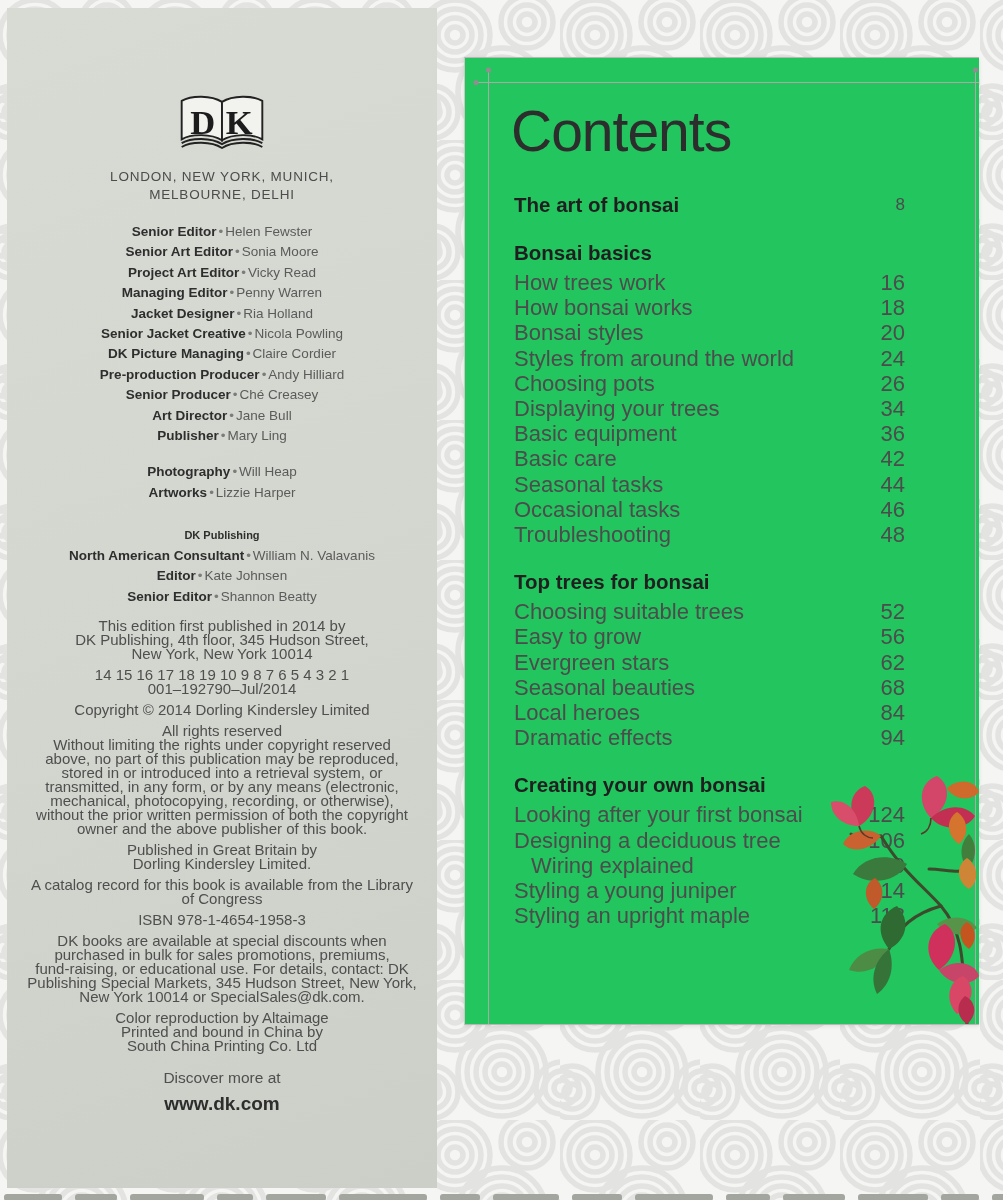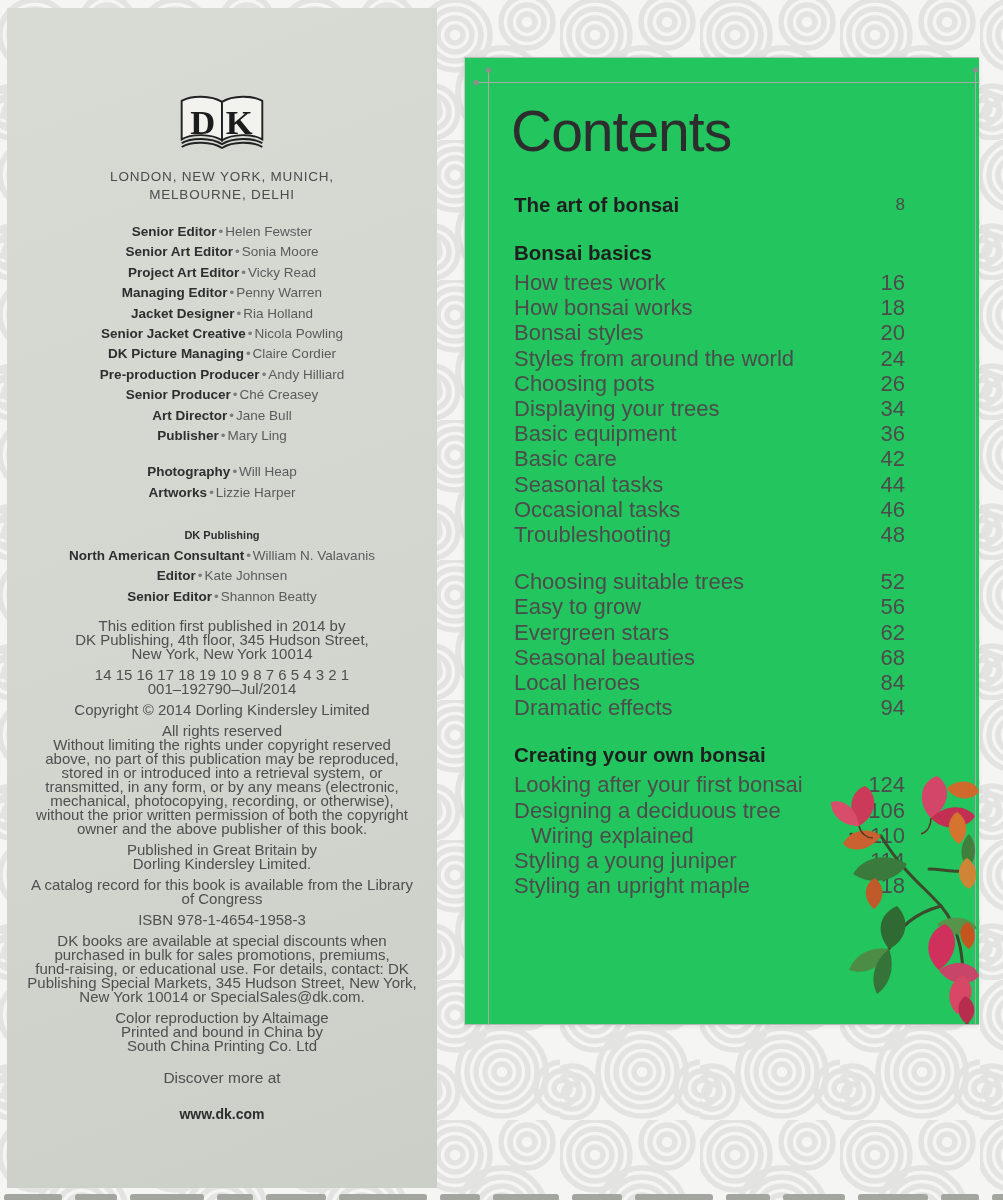--- a/index.html
+++ b/index.html
@@ -29,21 +29,21 @@
   .credit-sep  { color:#7c7c7c; padding:0 2px; }
   .credit-name { color:#5b5b5b; }
   .prod-credits { margin-bottom:22px; }
   .pub-heading { font-size:11px; line-height:20.4px; font-weight:bold; color:#2e2e2e; margin-top:4px; }
   .us-credits { margin-bottom:12px; }
   .imprint p {
     font-size:15px; line-height:14px; color:#4f4f4f;
     margin:7px 0; white-space:pre-line;
   }
   .discover { margin-top:16px; font-size:15.5px; color:#4f4f4f; }
-  .website  { font-size:14px; font-weight:bold; color:#2d2d2d; margin-top:19px; }
+  .website  { font-size:19px; font-weight:bold; color:#2d2d2d; margin-top:6px; }
 
   
   .right-page {
     position:absolute; left:464px; top:57px; width:515px; height:968px; z-index:1;
     background:#22c55e; overflow:hidden;
     border-top:1px solid #b7b7b5; border-left:1px solid #c8c8c6; border-bottom:1px solid #b7b7b5;
     box-shadow:0 1px 4px rgba(0,0,0,.10);
   }
   .frame { position:absolute; inset:0; pointer-events:none; }
   .toc { position:relative; width:391px; margin:40px 0 0 49px; }
@@ -337,20 +337,24 @@
               </div>
 
               <div class="toc-entry">
                 <span class="entry-label">Troubleshooting</span>
                 <span class="entry-page">48</span>
               </div>
             </div>
         </div>
 
         <div class="toc-section">
+          <div class="sec-head">
+            <span>Top trees for bonsai</span>
+            <span class="sec-page"></span>
+          </div>
           <div class="entries">
 
               <div class="toc-entry">
                 <span class="entry-label">Choosing suitable trees</span>
                 <span class="entry-page">52</span>
               </div>
 
               <div class="toc-entry">
                 <span class="entry-label">Easy to grow</span>
                 <span class="entry-page">56</span>

